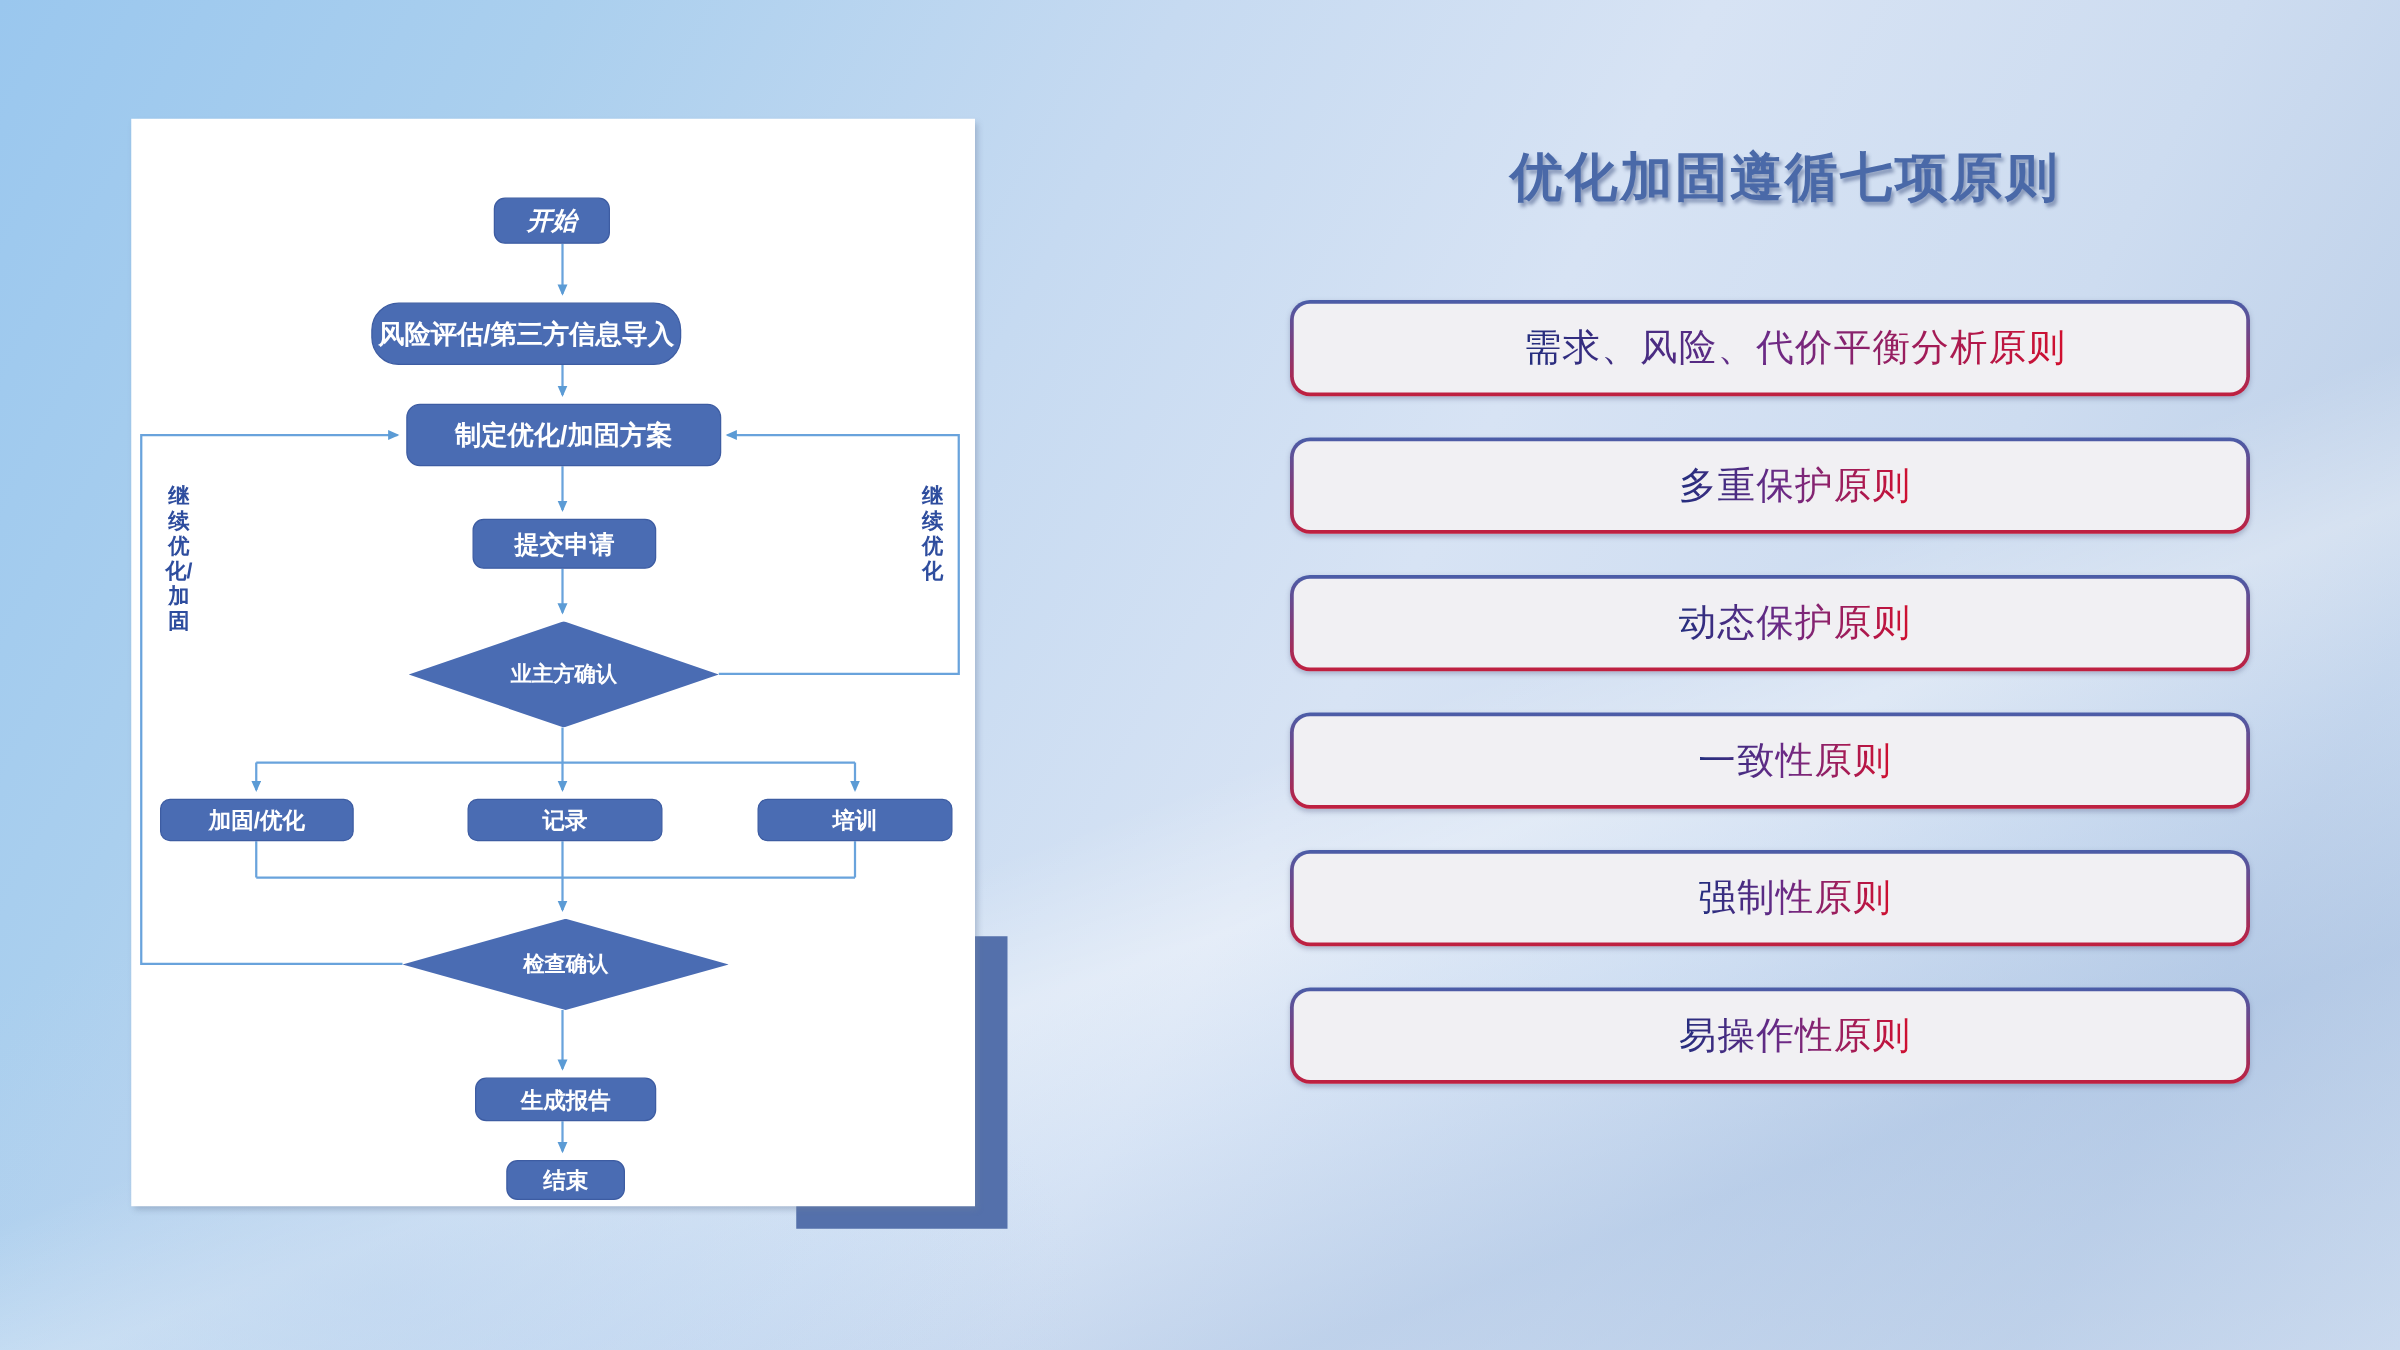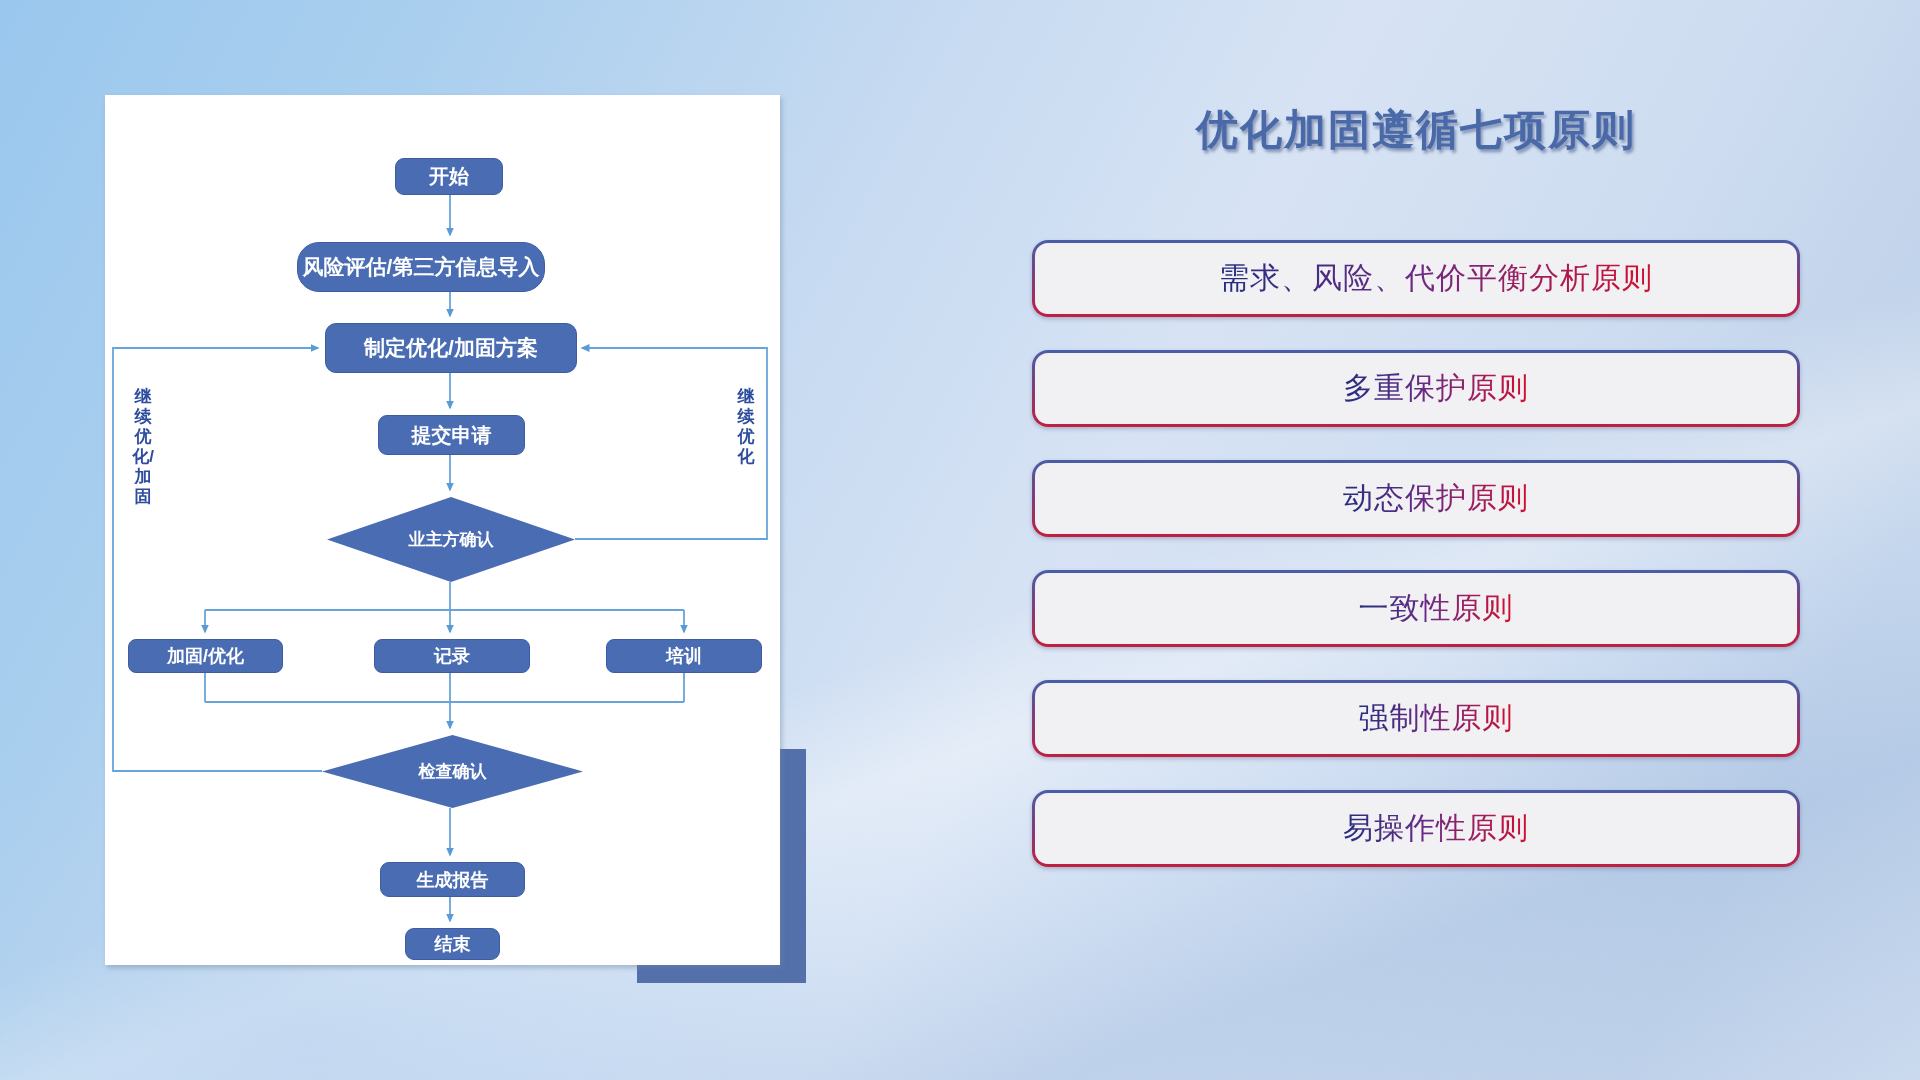--- a/index.html
+++ b/index.html
@@ -37,37 +37,37 @@
     clip-path:polygon(50% 0, 100% 50%, 50% 100%, 0 50%);
     color:#ffffff;font-weight:bold;display:flex;align-items:center;justify-content:center;
     box-sizing:border-box;white-space:nowrap;z-index:3;
   }
   .v-label{
     position:absolute;width:24px;color:#2e4d9e;font-weight:bold;font-size:17px;
     line-height:1.18;text-align:center;word-break:break-all;z-index:3;
   }
 
   
-  .n-start   {left:290px;top:63px; width:108px;height:37px;font-size:20px;}
+  .n-start   {left:290px;top:63px; width:93px;height:37px;font-size:20px;font-style:italic;}
   .n-risk    {left:192px;top:147px;width:248px;height:50px;font-size:21px;border-radius:22px;}
   .n-plan    {left:220px;top:228px;width:252px;height:50px;font-size:21px;border-radius:11px;}
   .n-submit  {left:273px;top:320px;width:147px;height:40px;font-size:20px;}
   .n-owner   {left:222px;top:402px;width:248px;height:85px;font-size:17px;}
   .n-reinf   {left:23px; top:544px;width:155px;height:34px;font-size:18px;border-radius:8px;}
   .n-record  {left:269px;top:544px;width:156px;height:34px;font-size:18px;border-radius:8px;}
   .n-train   {left:501px;top:544px;width:156px;height:34px;font-size:18px;border-radius:8px;}
   .n-check   {left:217px;top:640px;width:261px;height:73px;font-size:17px;}
   .n-report  {left:275px;top:767px;width:145px;height:35px;font-size:18px;}
   .n-end     {left:300px;top:833px;width:95px; height:32px;font-size:18px;}
   .l-cont    {left:26px; top:292px;}
   .l-rev     {left:629px;top:292px;}
 
   
   .title{
-    position:absolute;left:1010px;top:102px;width:812px;margin:0;
+    position:absolute;left:1010px;top:102px;width:812px;margin:12px;
     text-align:center;font-size:42px;font-weight:bold;letter-spacing:2px;
     color:#4a69a8;text-shadow:2px 3px 3px rgba(45,65,115,0.45);z-index:2;
   }
   .principles{
     position:absolute;left:1032px;top:240px;width:768px;
     display:flex;flex-direction:column;gap:33px;z-index:2;
   }
   .principle{
     box-sizing:border-box;height:77px;padding:3px;border-radius:16px;
     background:linear-gradient(to bottom,#4a5da8 0%,#7b3f7f 45%,#c11f3e 100%);

